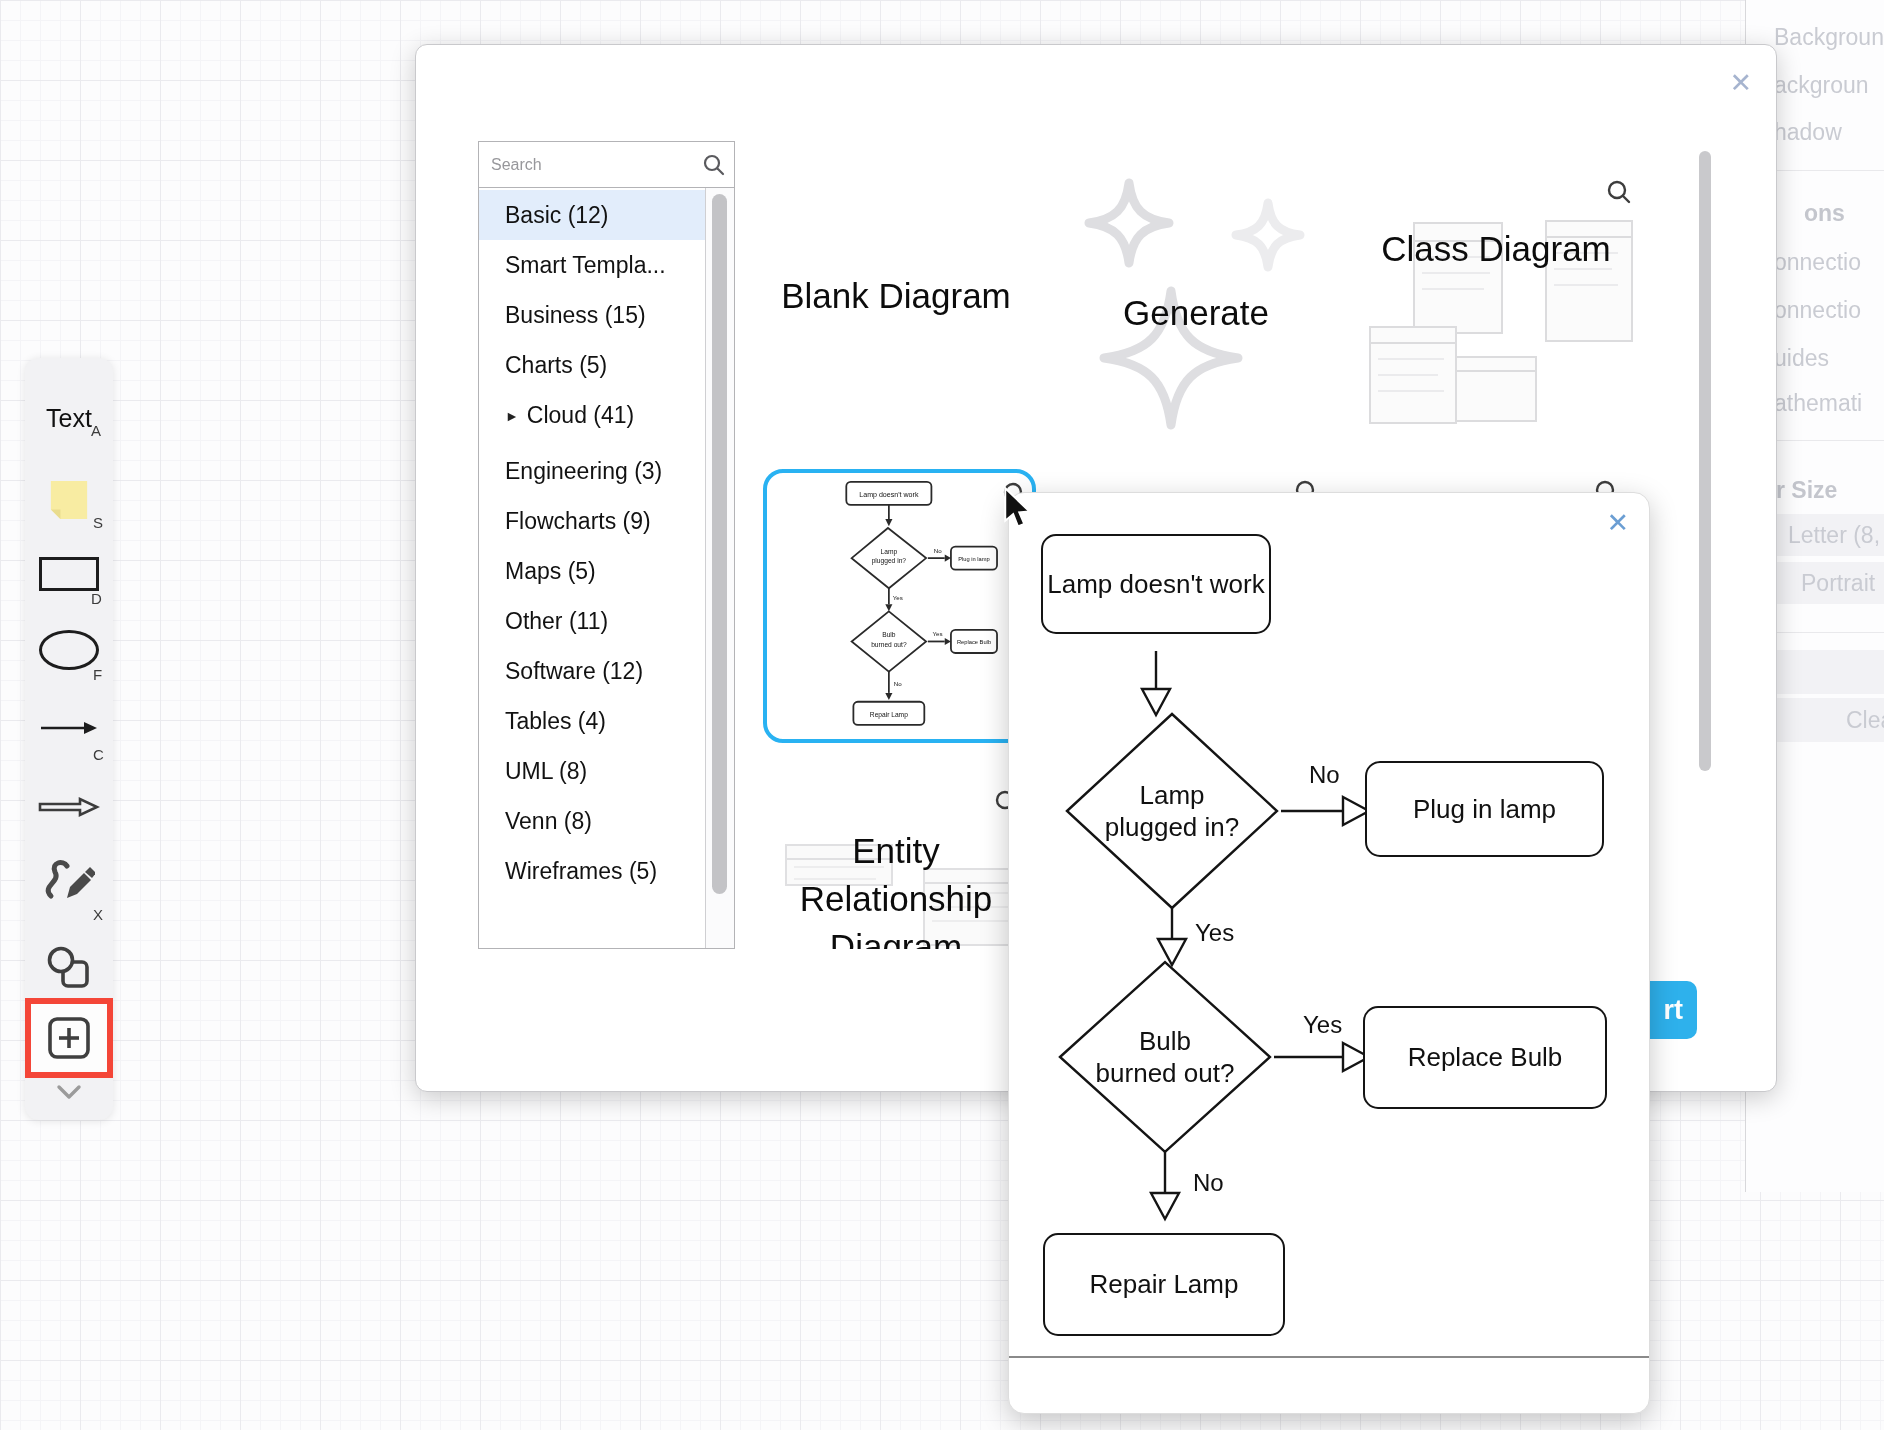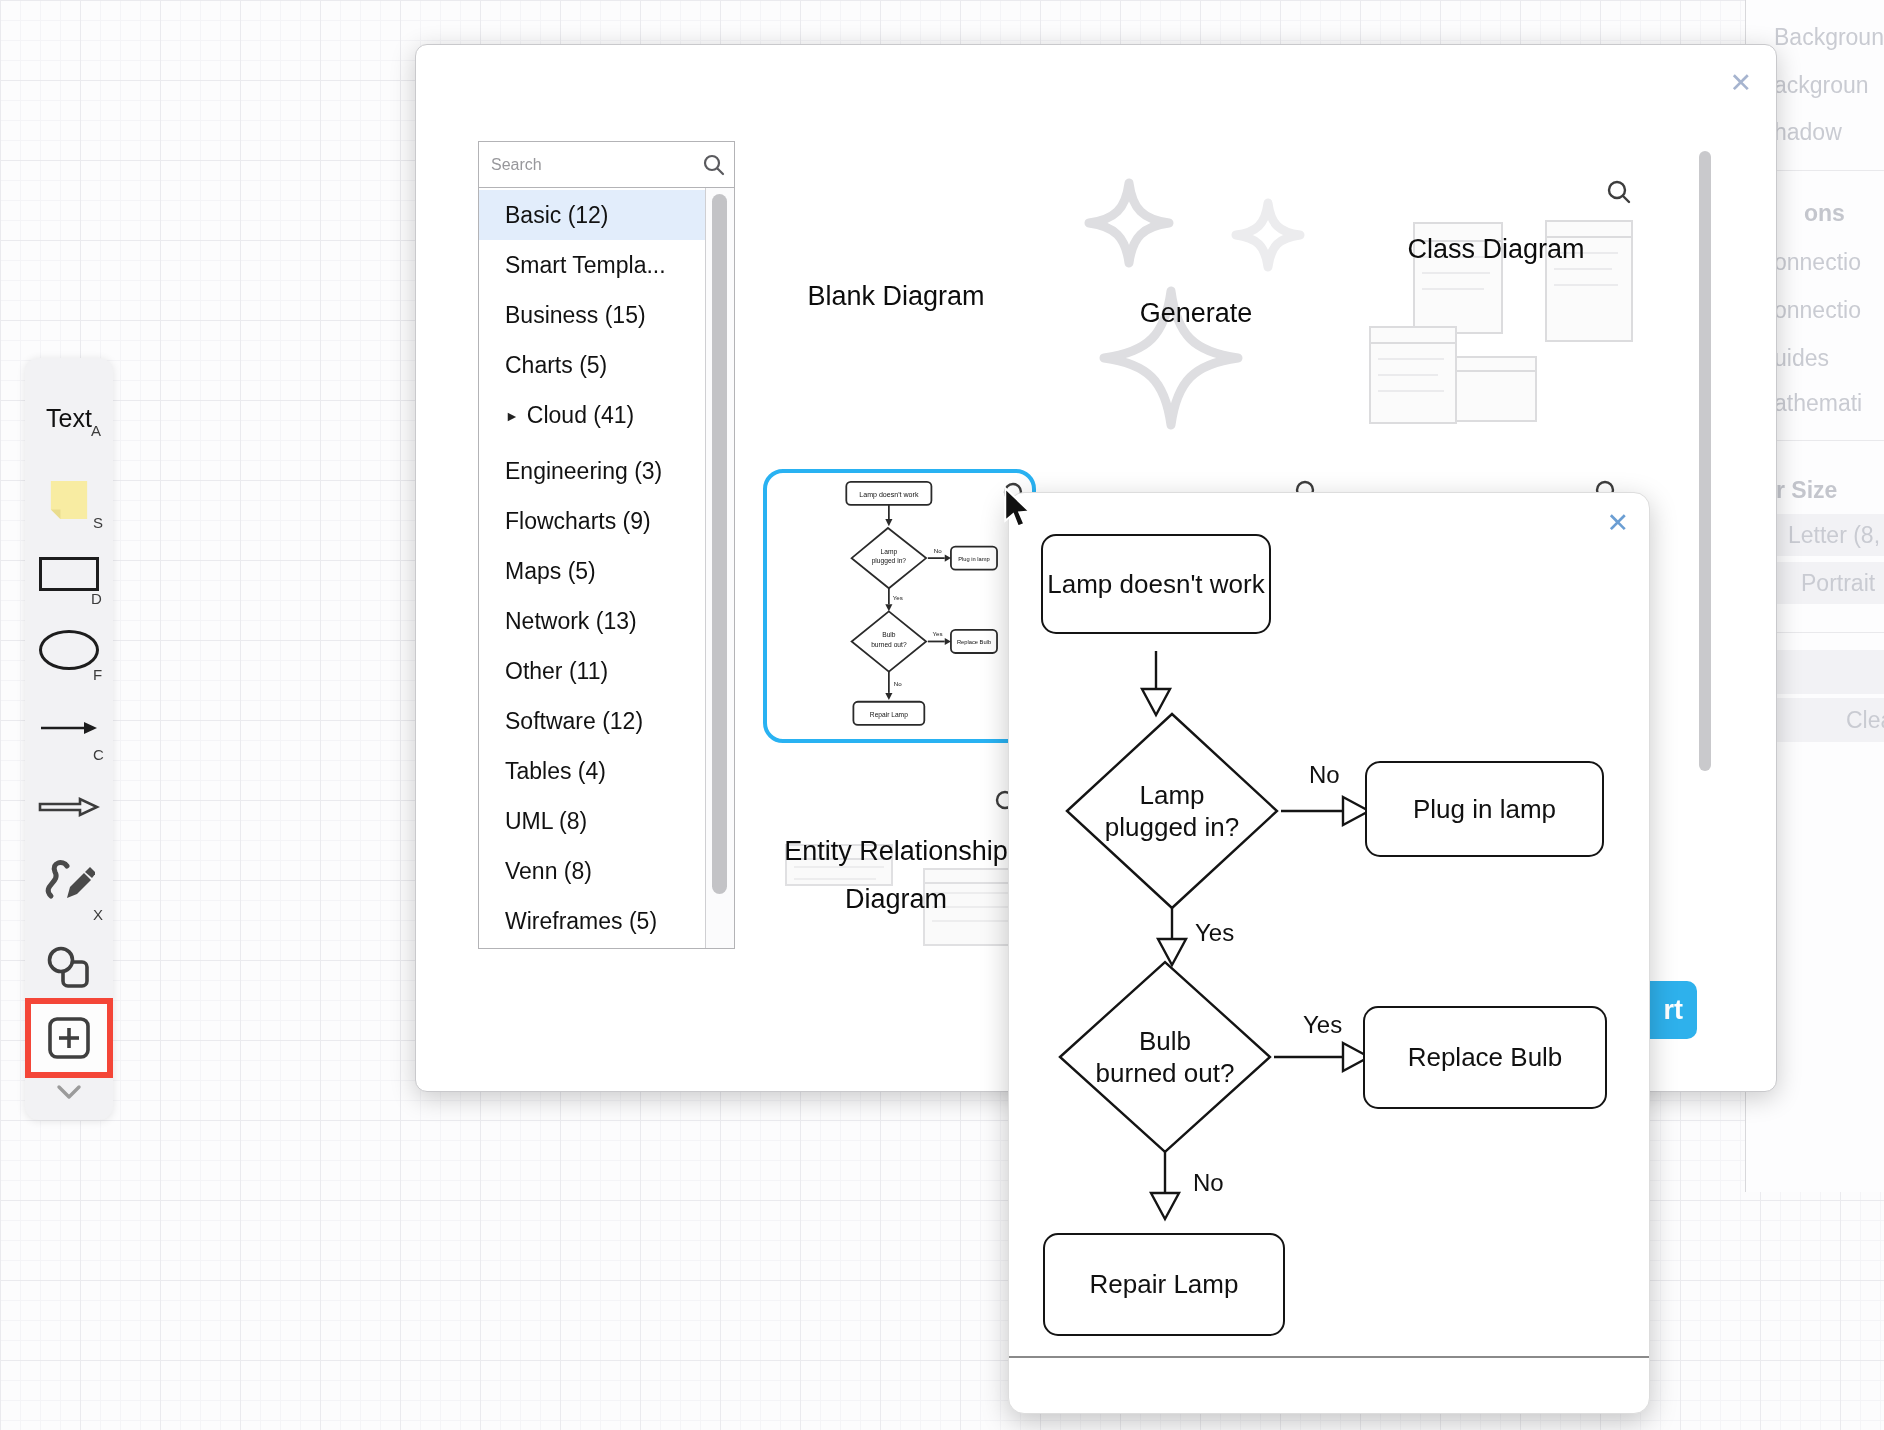--- a/index.html
+++ b/index.html
@@ -36,21 +36,21 @@
   .search-row{position:absolute;left:0;top:0;right:0;height:46px;border-bottom:1px solid #b3b3b6;box-sizing:border-box;}
   .search-input{position:absolute;left:10px;top:6px;width:190px;height:32px;border:none;outline:none;font-size:16px;color:#333;background:transparent;font-family:inherit;}
   .search-input::placeholder{color:#97979b;}
   .cat-list{position:absolute;left:0;top:46px;right:28px;bottom:0;overflow:hidden;}
   .cat-item{position:relative;height:50px;line-height:50px;padding-left:26px;font-size:23px;color:#121212;white-space:nowrap;}
   .cat-item.selected{background:#e2edfb;}
   .cat-item .caret{font-size:14px;color:#222;margin-right:8px;vertical-align:2px;}
   .list-scroll{position:absolute;right:0;top:46px;bottom:0;width:28px;border-left:1px solid #cfcfd2;background:#fbfbfc;}
   .list-thumb{position:absolute;left:6px;top:6px;width:15px;height:700px;border-radius:8px;background:#c3c3c6;}
 
-  .tile-title{font-size:27px;line-height:48px;font-weight:500;color:#0c0c0c;text-align:center;}
+  .tile-title{font-size:35px;line-height:48px;font-weight:500;color:#0c0c0c;text-align:center;}
   .tile{overflow:hidden;}
   .mag{width:26px;height:26px;}
   .tmpl-scroll-thumb{left:1283px;top:106px;width:12px;height:620px;border-radius:6px;background:#c9c9cc;}
 
   .flow-tile{left:347px;top:424px;width:273px;height:274px;border:4px solid #29b2f2;border-radius:20px;box-sizing:border-box;background:#fff;}
 
   .create-btn{left:1201px;top:936px;width:80px;height:58px;background:#2eb1ec;border-radius:10px;
     color:#fff;font-size:27px;font-weight:700;text-align:right;line-height:58px;padding-right:14px;box-sizing:border-box;}
 
   
@@ -188,21 +188,20 @@
     <div class="cat-list">
       <div class="cat-item" style="top:0px;height:2px"></div>
       <div class="cat-item selected"><span>Basic (12)</span></div>
       <div class="cat-item"><span>Smart Templa...</span></div>
       <div class="cat-item"><span>Business (15)</span></div>
       <div class="cat-item"><span>Charts (5)</span></div>
       <div class="cat-item"><span class="caret">►</span><span>Cloud (41)</span></div>
       <div class="cat-item" style="margin-top:6px"><span>Engineering (3)</span></div>
       <div class="cat-item"><span>Flowcharts (9)</span></div>
       <div class="cat-item"><span>Maps (5)</span></div>
-      <div class="cat-item"><span>Network (13)</span></div>
       <div class="cat-item"><span>Other (11)</span></div>
       <div class="cat-item"><span>Software (12)</span></div>
       <div class="cat-item"><span>Tables (4)</span></div>
       <div class="cat-item"><span>UML (8)</span></div>
       <div class="cat-item"><span>Venn (8)</span></div>
       <div class="cat-item"><span>Wireframes (5)</span></div>
     </div>
     <div class="list-scroll">
       <div class="list-thumb"></div>
     </div>

